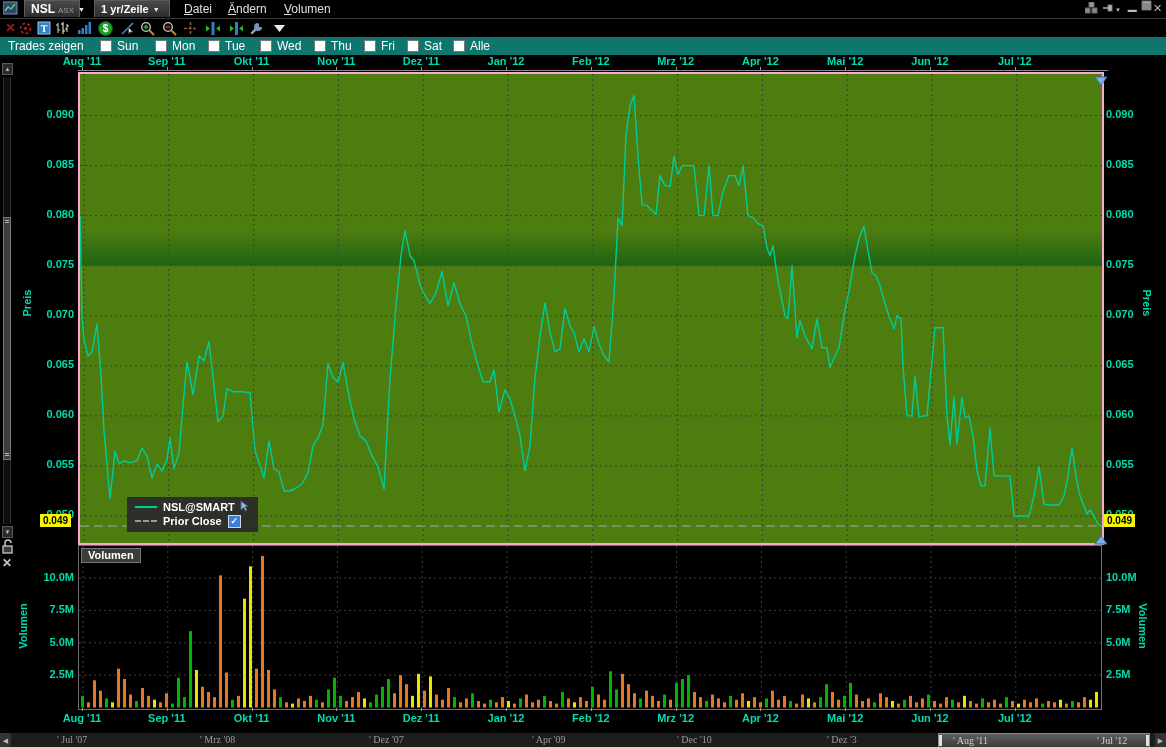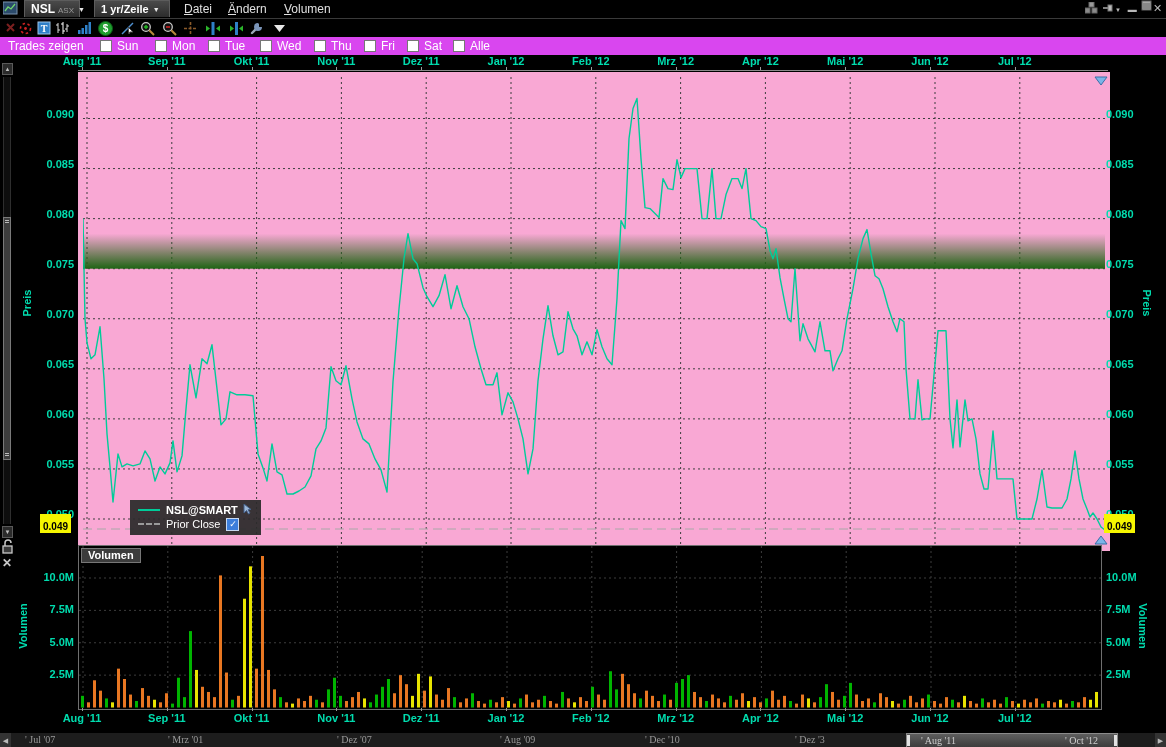--- a/index.html
+++ b/index.html
@@ -19,43 +19,43 @@
   .caret{font-size:7px;color:#e8e8e8;margin-left:4px;}
   .menuitem{position:absolute;top:2px;font-size:12px;color:#e0e0e0;cursor:default;}
   .menuitem::first-letter{text-decoration:underline;}
   #menu-0{left:164px;margin-left:20px;}#menu-1{left:228px;}#menu-2{left:284px;}
   .winicon{position:absolute;top:1px;color:#b8b8b8;font-size:11px;line-height:15px;}
   
   #toolbar{position:absolute;left:0;top:19px;width:1166px;height:18px;background:#000;}
   .ticon{position:absolute;top:1px;width:17px;height:16px;display:inline-flex;
          align-items:center;justify-content:center;}
   
-  #tradesRow{position:absolute;left:0;top:37px;width:1166px;height:18px;background:#d946ef;}
+  #tradesRow{position:absolute;left:0;top:37px;width:1166px;height:18px;background:#0f766e;}
   #tradesLabel{position:absolute;left:8px;top:2px;font-size:12px;color:#fff;}
   .daycb{position:absolute;top:3px;width:12px;height:12px;background:#fff;
          border:1px solid #777;box-sizing:border-box;}
   .daylab{position:absolute;top:2px;font-size:12px;color:#fff;}
   
   .monthlab{position:absolute;font-size:11px;font-weight:bold;color:#00dcae;
             transform:translateX(-50%);white-space:nowrap;}
   .tick{position:absolute;width:1px;height:3px;background:#999;}
   .axisline{position:absolute;background:#8a8a8a;height:1px;}
   .pricelab,.vollab{position:absolute;font-size:11px;font-weight:bold;color:#00dcae;
             width:40px;white-space:nowrap;}
   .lab-r{text-align:left;}
   .lab-l{text-align:right;}
   .rot{position:absolute;font-size:11px;font-weight:bold;color:#00dcae;width:70px;
        text-align:center;}
   .rotl{transform:rotate(-90deg);}
   .rotr{transform:rotate(90deg);}
   .pricebadge{position:absolute;background:#f6f600;color:#000;font-size:10px;
-              font-weight:bold;padding:7px 3px 0 3px;height:12px;line-height:11px;}
+              font-weight:bold;padding:1px 3px 0 3px;height:12px;line-height:11px;}
   
   #priceChart{position:absolute;left:78px;top:72px;width:1022px;height:469px;
-              border:5px solid #f9a8d4;background:#f9a8d4;box-sizing:content-box;}
+              border:2px solid #f9a8d4;background:#4d7c0f;box-sizing:content-box;font-weight:bold;}
   #volPanel{position:absolute;left:78px;top:545px;width:1022px;height:163px;
             border:1px solid #6f6f6f;background:#000;}
   #volTitle{position:absolute;left:2px;top:2px;background:#3c3c3c;border:1px solid #777;
             color:#fff;font-size:11px;font-weight:bold;padding:0 6px 1px 6px;}
   .handle{position:absolute;width:14px;height:9px;}
   
   #legend{position:absolute;left:47px;top:423px;background:rgba(42,42,42,.93);
           padding:3px 8px 4px 8px;}
   .lrow{display:flex;align-items:center;height:14px;white-space:nowrap;}
   .lrow b{color:#fff;font-size:11px;}
@@ -76,21 +76,21 @@
           border:1px solid #7a7a7a;box-sizing:border-box;}
   .grip{position:absolute;left:1px;width:4px;height:4px;
         background:repeating-linear-gradient(#bbb,#bbb 1px,transparent 1px,transparent 2px);}
   #stripX{position:absolute;left:2px;top:556px;color:#c8c8c8;font-weight:bold;font-size:12px;}
   
   #hscroll{position:absolute;left:0;top:732px;width:1166px;height:15px;background:#1d1d1d;
            border-top:1px solid #000;}
   .hsbtn{position:absolute;top:0;width:11px;height:15px;background:#333;color:#bbb;
          font-size:7px;text-align:center;line-height:15px;}
   .hslab{position:absolute;top:1px;font-size:10px;color:#9a9a9a;
-         font-family:"Liberation Serif",serif;white-space:nowrap;}
+         font-family:"Liberation Serif",serif;white-space:nowrap;margin-left:32px;}
   #hthumb{position:absolute;top:0;height:15px;background:linear-gradient(#5e5e5e,#3c3c3c);
           border:1px solid #8a8a8a;box-sizing:border-box;}
   .bracket{position:absolute;top:1px;width:3px;height:11px;background:#e2e2e2;}
   .thlab{position:absolute;top:1px;font-size:10px;color:#cfcfcf;
          font-family:"Liberation Serif",serif;white-space:nowrap;}
 </style>
 </head>
 <body>
 
 <div id="menubar">
@@ -596,26 +596,26 @@
     <span class="monthlab" style="left:930px;top:712px">Jun '12</span>
     <div class="tick" style="left:930px;top:708px"></div>
     <span class="monthlab" style="left:1014.8px;top:712px">Jul '12</span>
     <div class="tick" style="left:1014.8px;top:708px"></div>
   </div>
 
 <div id="hscroll">
   <div class="hsbtn" style="left:0">◀</div>
   <div id="hsLabels">
       <span class="hslab" style="left:25px">' Jul '07</span>
-      <span class="hslab" style="left:168px">' Mrz '01</span>
+      <span class="hslab" style="left:168px">' Mrz '08</span>
       <span class="hslab" style="left:337px">' Dez '07</span>
-      <span class="hslab" style="left:500px">' Aug '09</span>
+      <span class="hslab" style="left:500px">' Apr '09</span>
       <span class="hslab" style="left:645px">' Dec '10</span>
       <span class="hslab" style="left:795px">' Dez '3</span>
     </div>
-  <div id="hthumb" style="left: 906px; width: 212px; text-align: right;">
+  <div id="hthumb" style="left: 938px; width: 212px; text-align: right;">
     <div class="bracket" style="left:0"></div>
       <div class="bracket" style="right:0"></div>
   <span class="thlab" style="left:14px">' Aug '11</span>
-      <span class="thlab" style="left:158px">' Oct '12</span>
+      <span class="thlab" style="left:158px">' Jul '12</span>
     </div>
   <div class="hsbtn" style="right:0">▶</div>
 </div>
 
 </body></html>

